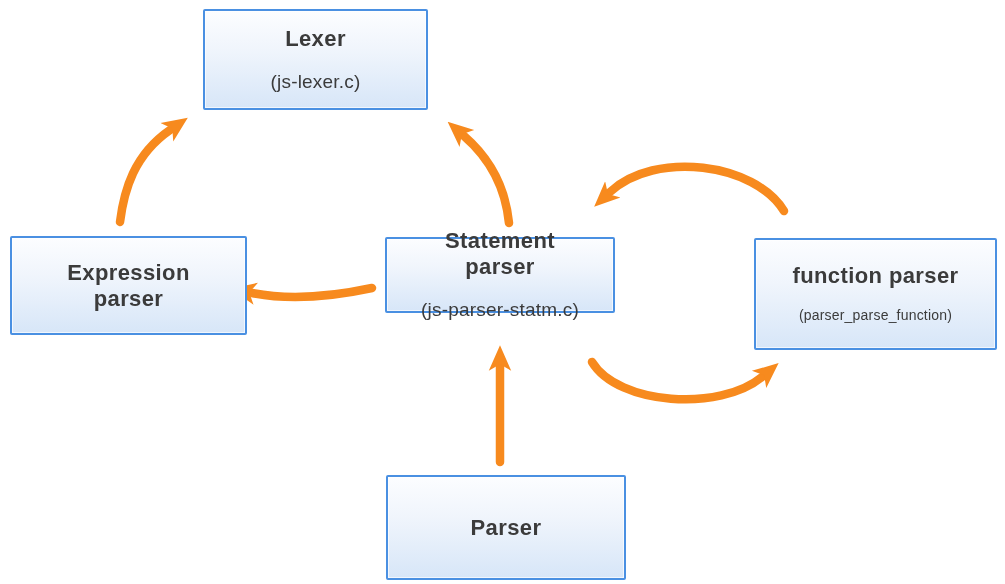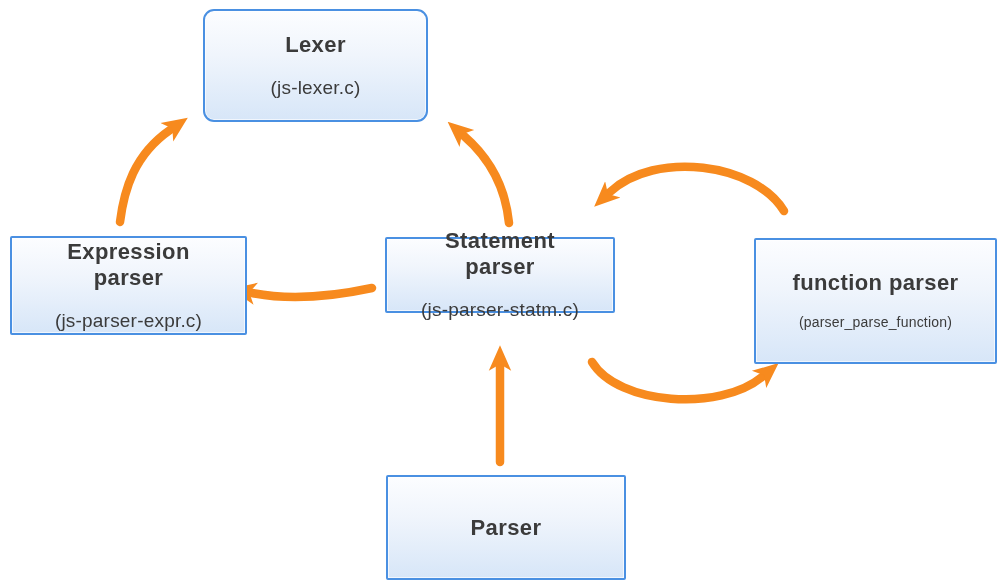--- a/index.html
+++ b/index.html
@@ -36,24 +36,24 @@
     line-height: 1.18;
     white-space: pre-line;
   }
   .node-subtitle {
     font-size: 19px;
     font-weight: 400;
     letter-spacing: 0.2px;
     line-height: 1.25;
     margin-top: 18px;
   }
-  #node-lexer      { left: 203px; top: 9px;   width: 225px; height: 113px; border-radius: 11px; }
+  #node-lexer      { left: 203px; top: 9px;   width: 225px; height: 101px; }
   #node-expression { left: 10px;  top: 236px; width: 237px; height: 99px;  }
   #node-statement  { left: 385px; top: 237px; width: 230px; height: 76px; }
-  #node-function   { left: 754px; top: 238px; width: 243px; height: 126px; }
+  #node-function   { left: 754px; top: 238px; width: 243px; height: 112px; }
   #node-function .node-subtitle { font-size: 14px; }
   #node-parser     { left: 386px; top: 475px; width: 240px; height: 105px; }
   #arrows {
     position: absolute;
     left: 0; top: 0;
     width: 1005px;
     height: 584px;
     pointer-events: none;
   }
   #arrows path.edge {
@@ -89,21 +89,20 @@
   </svg>
 
   <div class="node" id="node-lexer">
     <span class="node-title">Lexer</span>
     <span class="node-subtitle">(js-lexer.c)</span>
   </div>
 
   <div class="node" id="node-expression">
     <span class="node-title">Expression
 parser</span>
-    <span class="node-subtitle">(js-parser-expr.c)</span>
   </div>
 
   <div class="node" id="node-statement">
     <span class="node-title">Statement
 parser</span>
     <span class="node-subtitle">(js-parser-statm.c)</span>
   </div>
 
   <div class="node" id="node-function">
     <span class="node-title">function parser</span>

